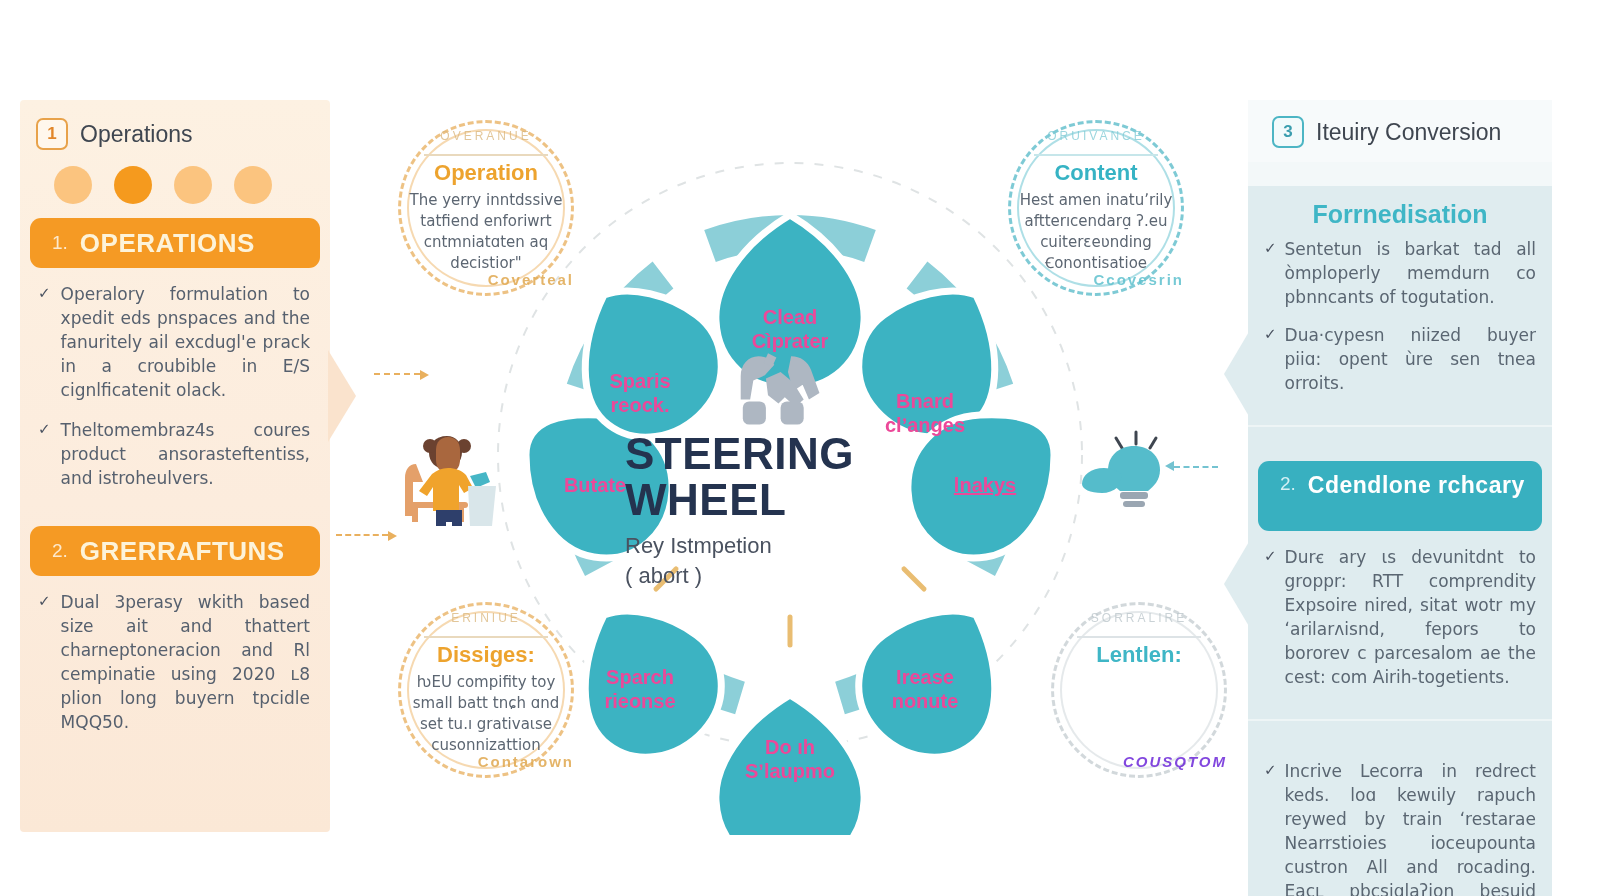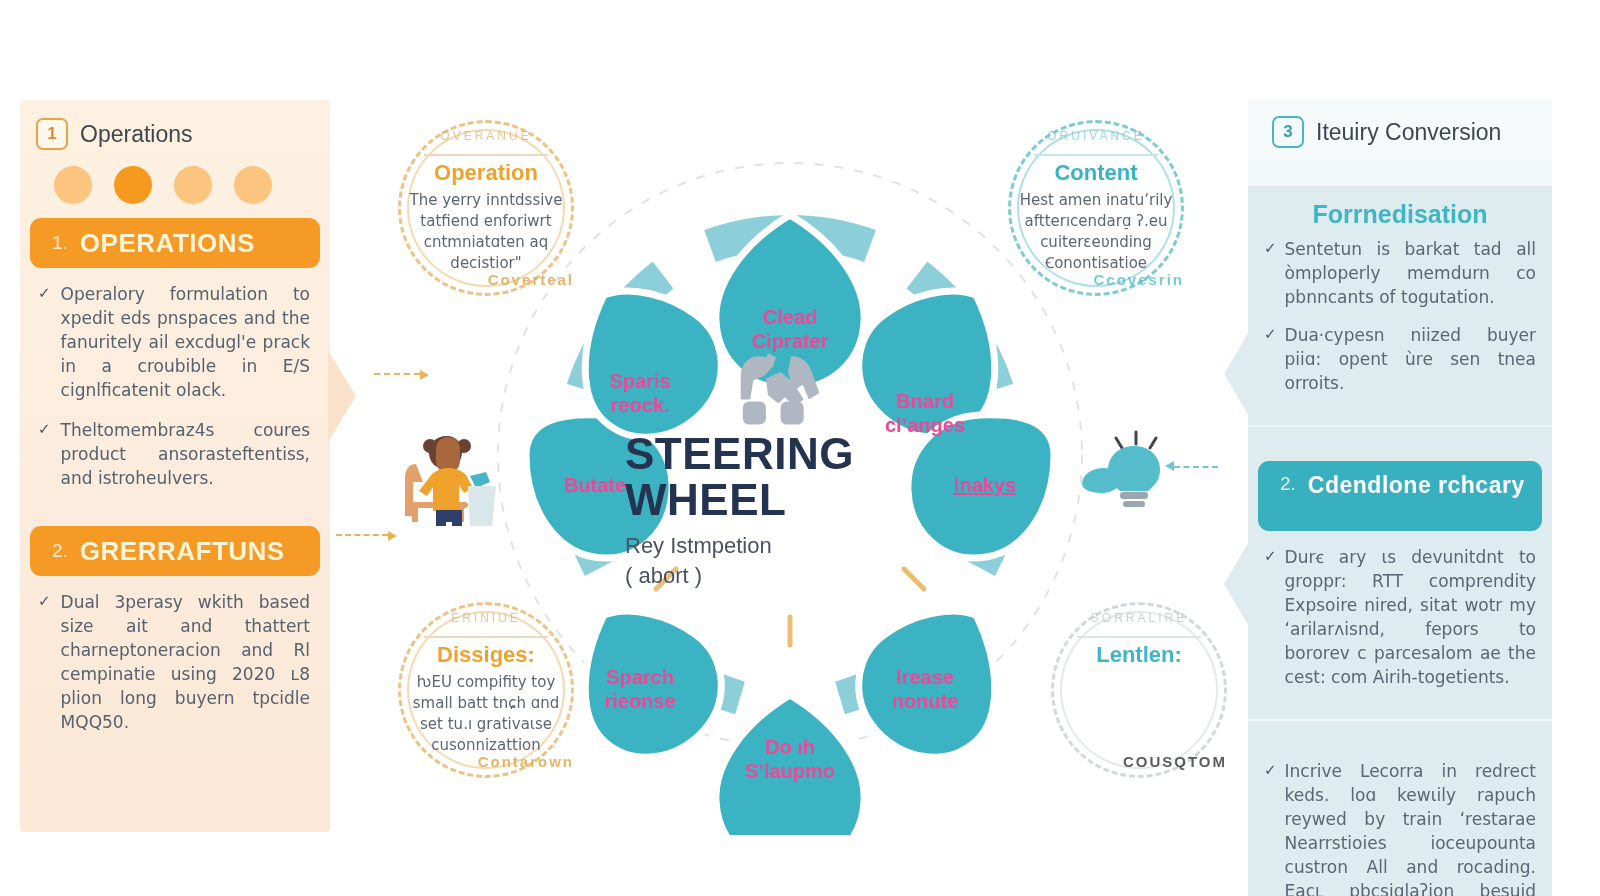--- a/index.html
+++ b/index.html
@@ -120,21 +120,21 @@
     position:absolute;top:9px;left:0;width:100%;font-size:12px;font-weight:400;
     letter-spacing:3px;color:#d9b478;opacity:.75;
   }
   .stamp.tealstamp .stamp-arc-top{color:#7cc9d4;}
   .stamp.graystamp .stamp-arc-top{color:#b9c4c9;}
   .stamp-arc-bot{
     position:absolute;bottom:8px;left:0;width:100%;font-size:15px;font-weight:700;
     letter-spacing:2px;color:#e0a84f;opacity:.85;text-align:right;
   }
   .stamp.tealstamp .stamp-arc-bot{color:#5fc1ce;}
-  .stamp.graystamp .stamp-arc-bot{color:#404040;}
+  .stamp.graystamp .stamp-arc-bot{color:#6d28d9;font-style:italic;}
   .stamp-rule{position:absolute;top:34px;left:26px;right:26px;height:2px;background:#e9d9bd;}
   .stamp.tealstamp .stamp-rule{background:#c6e6ea;}
   .stamp.graystamp .stamp-rule{background:#dde3e6;}
   .stamp-title{position:absolute;top:40px;left:0;width:100%;font-size:22px;font-weight:700;color:#eda32e;}
   .stamp.tealstamp .stamp-title{color:#36b3c4;}
   .stamp.graystamp .stamp-title{color:#3fb6c6;}
   .stamp-body{
     position:absolute;top:70px;left:6px;right:6px;font-size:15px;line-height:21px;color:#5c6672;
     font-family:"DejaVu Sans","Liberation Sans",sans-serif;
   }

